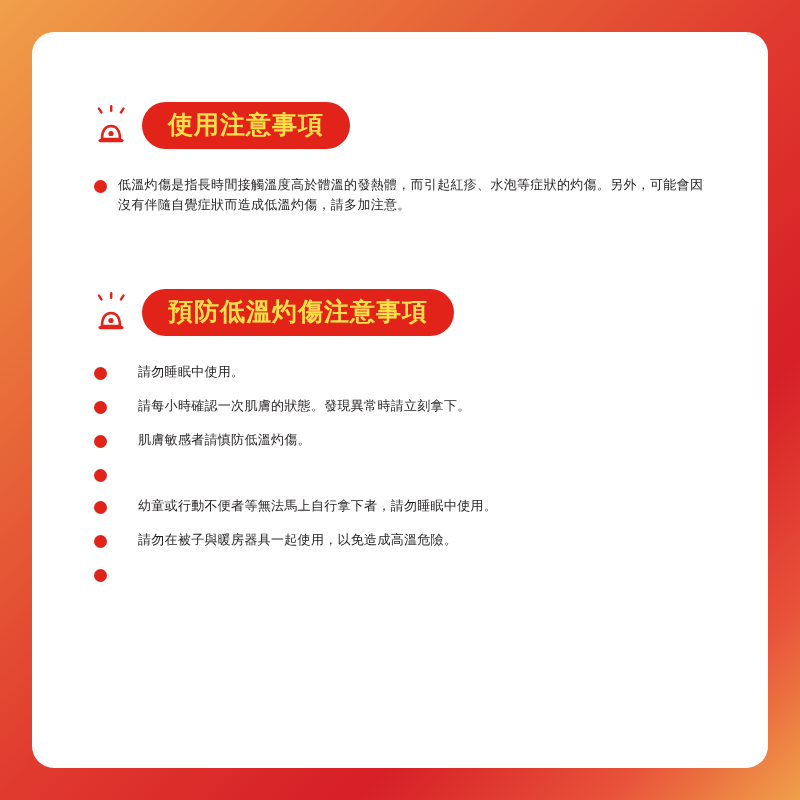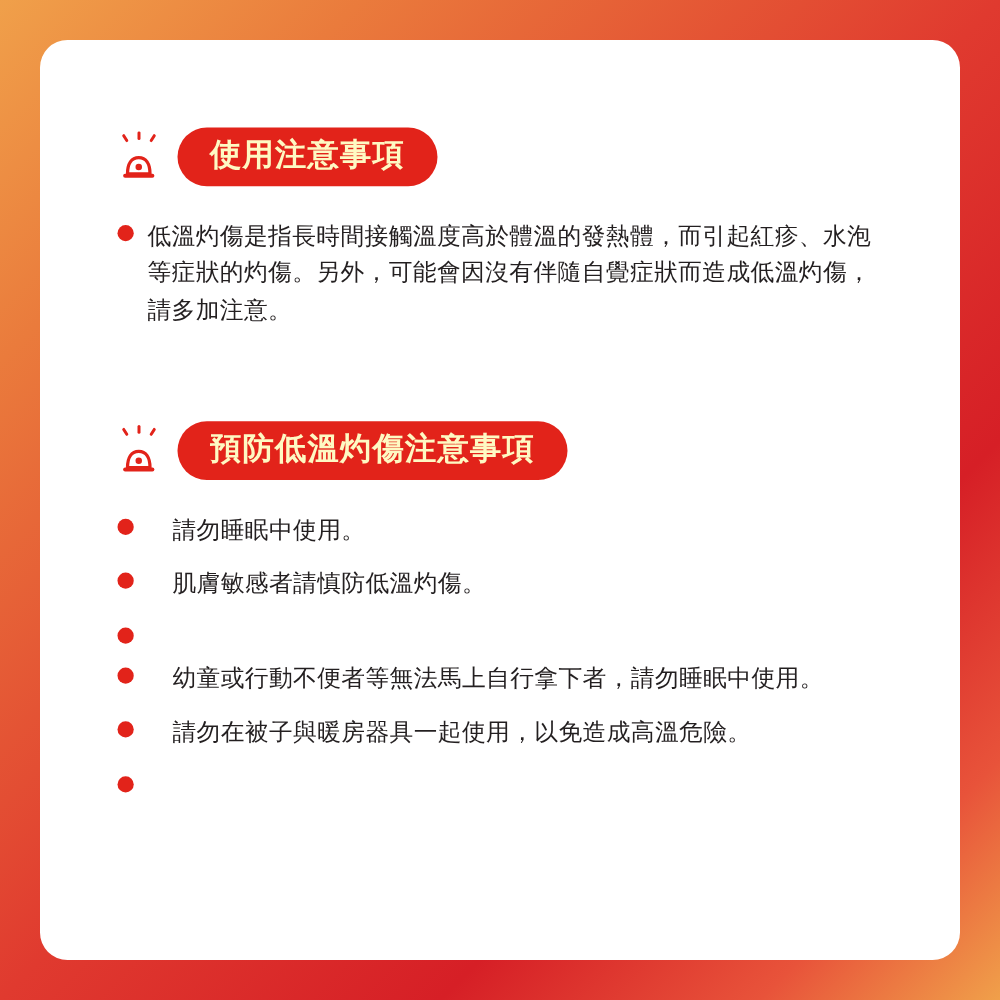--- a/index.html
+++ b/index.html
@@ -58,21 +58,21 @@
     bottom: 2px;
     left: 3px;
     width: 28px;
     height: 24px;
   }
   .pill {
     display: inline-flex;
     align-items: center;
     justify-content: center;
     background: #e2231a;
-    color: #fef9c3;
+    color: #fde047;
     border-radius: 999px;
     font-size: 25px;
     font-weight: bold;
     letter-spacing: 1px;
     padding: 8px 26px 10px 26px;
     line-height: 1.15;
   }
 
   
   ul.bullets {
@@ -89,21 +89,21 @@
   ul.bullets li .dot {
     flex: 0 0 auto;
     width: 13px;
     height: 13px;
     border-radius: 50%;
     background: #e2231a;
     margin-top: 5px;
     margin-right: 11px;
   }
   ul.bullets li .txt {
-    font-size: 19px;
+    font-size: 13px;
     color: #231f20;
     line-height: 1.55;
     letter-spacing: 0.3px;
   }
 
   .intro-list li { margin-bottom: 0; }
   .prevent-list li { margin-bottom: 17px; gap: 20px; }
 
   .gap-between {
     height: 60px;
@@ -157,20 +157,24 @@
         </span>
         <span class="pill">預防低溫灼傷注意事項</span>
       </div>
       <ul class="bullets prevent-list">
         <li>
           <span class="dot"></span>
           <span class="txt">請勿睡眠中使用。</span>
         </li>
         <li>
           <span class="dot"></span>
+          <span class="txt">請每小時確認一次肌膚的狀態。發現異常時請立刻拿下。</span>
+        </li>
+        <li>
+          <span class="dot"></span>
           <span class="txt">肌膚敏感者請慎防低溫灼傷。</span>
         </li>
         <li>
           <span class="dot"></span>
         </li>
         <li>
           <span class="dot"></span>
           <span class="txt">幼童或行動不便者等無法馬上自行拿下者，請勿睡眠中使用。</span>
         </li>
         <li>

